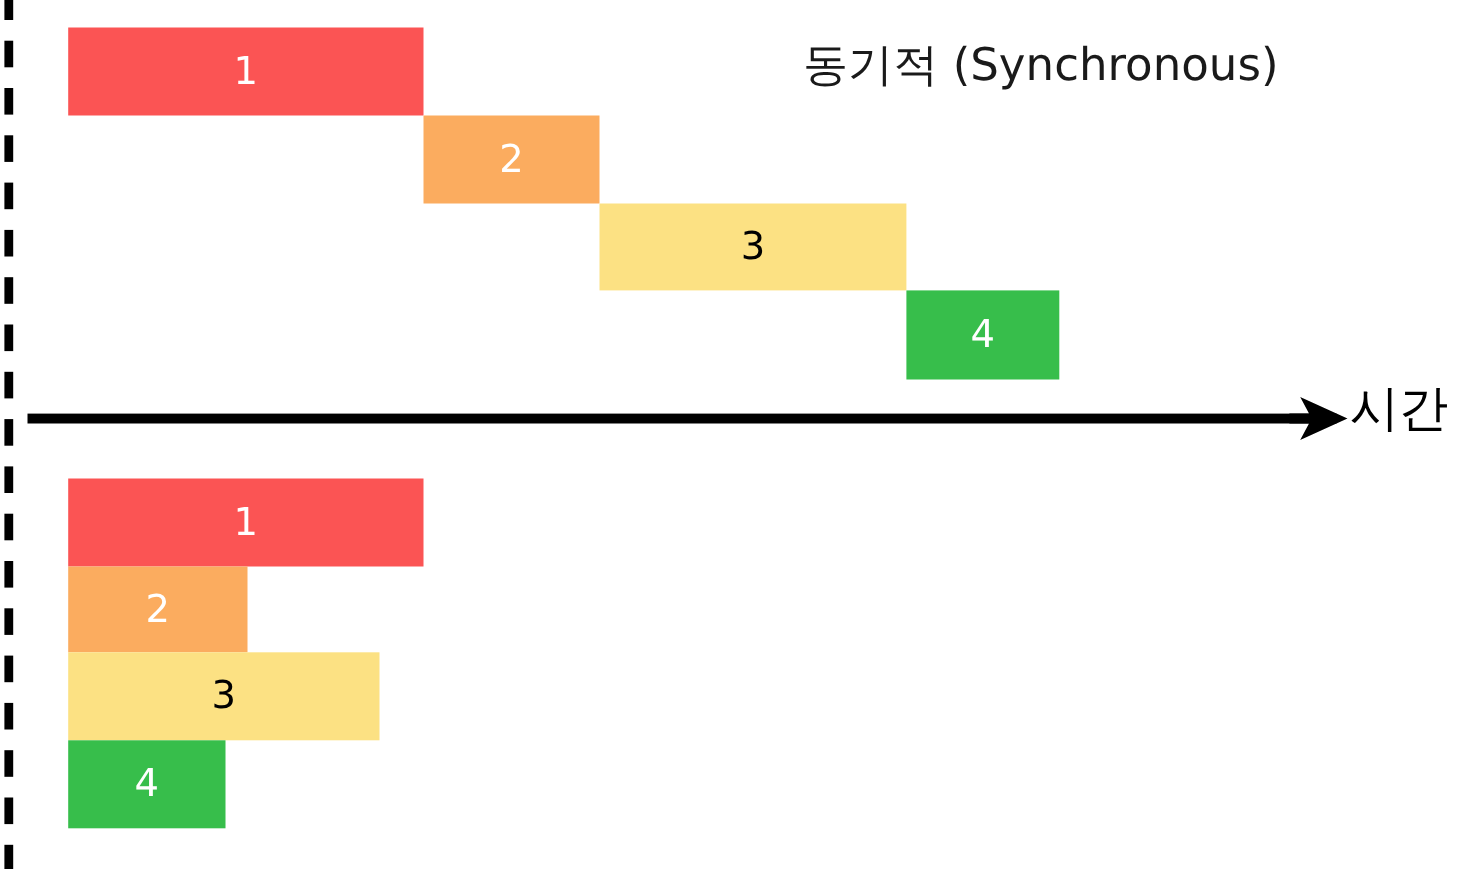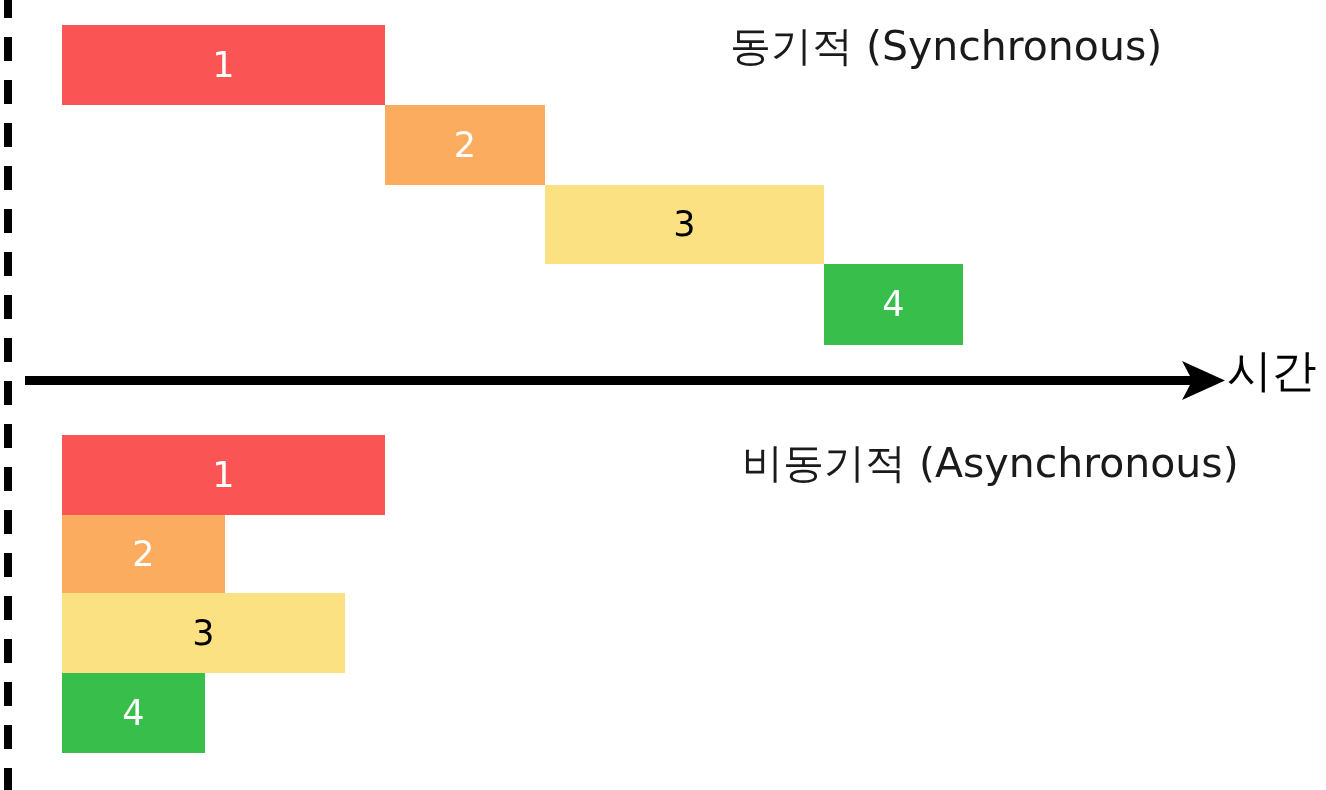--- a/index.html
+++ b/index.html
@@ -64,21 +64,21 @@
 
   
   .section-caption {
     position: absolute;
     font-size: 41px;
     color: #1a1a1a;
     white-space: nowrap;
     line-height: 1;
     font-weight: 400;
   }
-  .caption-sync  { left: 730px; top: 26px; text-align: right; }
+  .caption-sync  { left: 730px; top: 39px; text-align: right; }
   .caption-async { left: 742px; top: 443px; }
 
   
   .bar {
     position: absolute;
     display: flex;
     align-items: center;
     justify-content: center;
     box-sizing: border-box;
   }
@@ -91,21 +91,20 @@
 </style>
 </head>
 <body>
 
 <div id="canvas">
 
   <div class="left-rail"></div>
 
   <div class="section-caption caption-sync">동기적 (Synchronous)</div>
 
-  <div class="section-caption caption-async">비동기적 (Asynchronous)</div>
 
   <div id="bars-layer">
       <div class="bar" style="left: 62px; top: 25px; width: 323px; height: 80px; background: rgb(251, 84, 84);">
         <span class="bar-label" style="color: rgb(255, 255, 255);">1</span>
       </div>
       <div class="bar" style="left: 385px; top: 105px; width: 160px; height: 80px; background: rgb(251, 172, 95);">
         <span class="bar-label" style="color: rgb(255, 255, 255);">2</span>
       </div>
       <div class="bar" style="left: 545px; top: 185px; width: 279px; height: 79px; background: rgb(252, 225, 131);">
         <span class="bar-label" style="color: rgb(0, 0, 0);">3</span>

